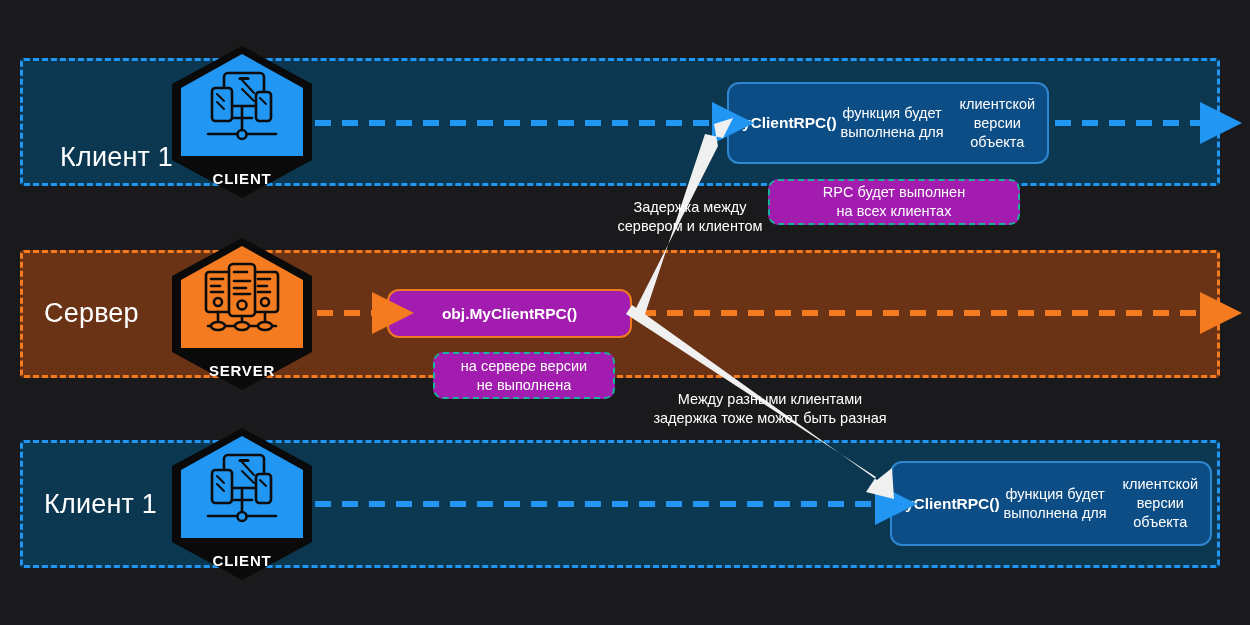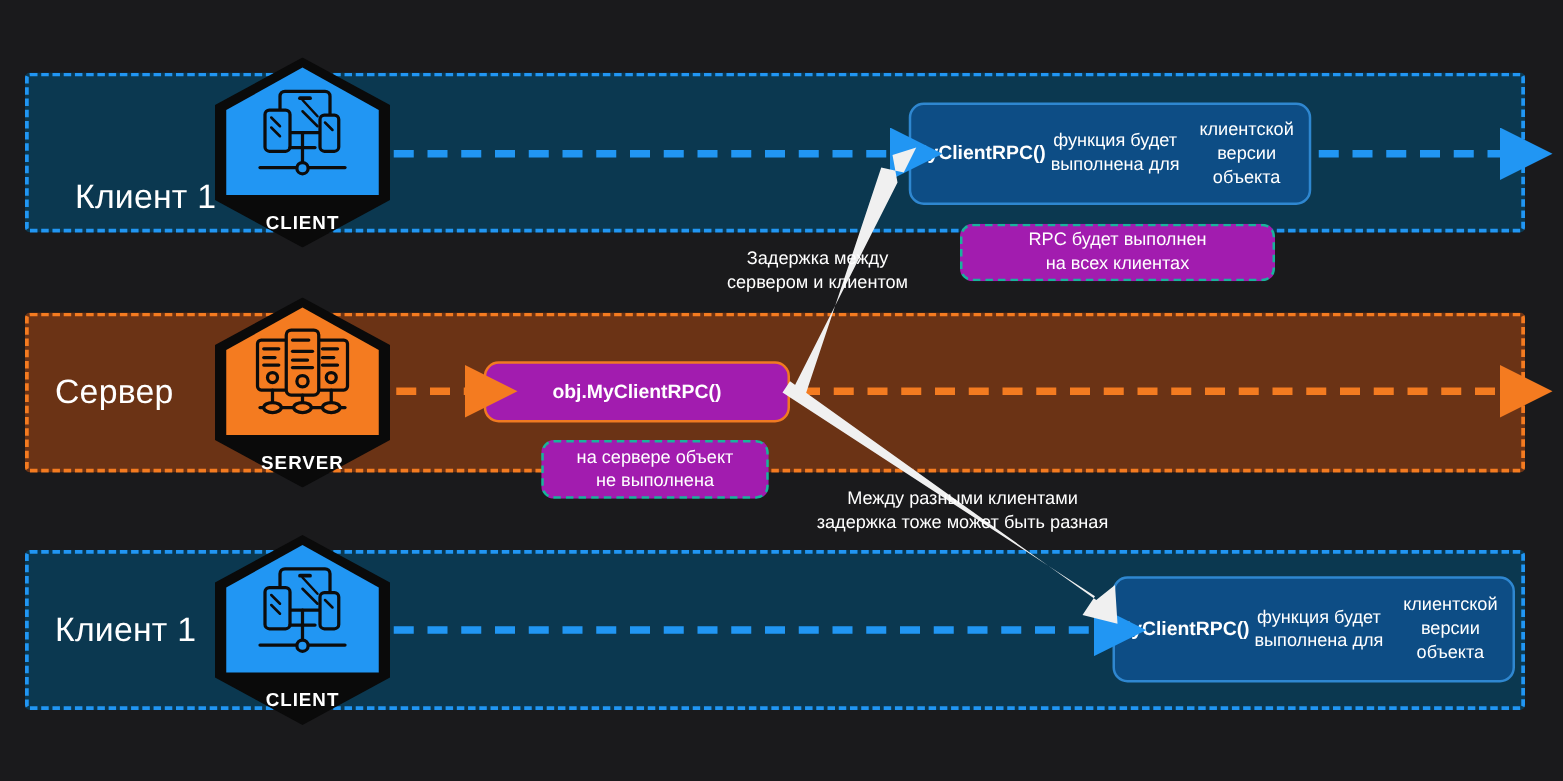--- a/index.html
+++ b/index.html
@@ -221,21 +221,21 @@
       </g>
     </svg>
     <div class="hex-text">SERVER</div>
   </div>
 
   <div class="fbox fbox-server" style="left:387px; top:289px; width:245px; height:49px;">
     <div class="t-title">obj.MyClientRPC()</div>
   </div>
 
   <div class="note z-top" style="left:433px; top:352px; width:182px; height:47px;">
-    <div>на сервере объект</div>
+    <div>на сервере версии</div>
     <div>не выполнена</div>
   </div>
 
   <div class="lane lane-client" style="left:20px; top:440px; width:1200px; height:128px;"></div>
   <div class="lane-label" style="left:44px; top:489px;">Клиент 1</div>
 
   <div class="hex-wrap z-top" style="left:172px; top:428px;">
     <svg class="hex" viewBox="0 0 140 152">
       <polygon points="70,0 140,38 140,114 70,152 0,114 0,38" fill="#0a0a0a"></polygon>
       <polygon points="70,8 131,42 131,110 70,110 9,110 9,42" fill="#2196f3"></polygon>
@@ -261,21 +261,21 @@
     </svg>
     <div class="hex-text">CLIENT</div>
   </div>
 
   <div class="fbox fbox-client" style="left:890px; top:461px; width:322px; height:85px;">
     <div class="t-title">MyClientRPC()</div>
     <div class="t-sub">функция будет выполнена для</div>
     <div class="t-sub">клиентской версии объекта</div>
   </div>
 
-  <div class="caption z-top" style="left:564px; top:198px; width:180px;">
+  <div class="caption z-top" style="left:600px; top:198px; width:180px;">
     <div>Задержка между</div>
     <div>сервером и клиентом</div>
   </div>
 
   <div class="caption z-top" style="left:630px; top:390px; width:280px;">
     <div>Между разными клиентами</div>
     <div>задержка тоже может быть разная</div>
   </div>
 
   <svg id="overlay" viewBox="0 0 1250 625">

